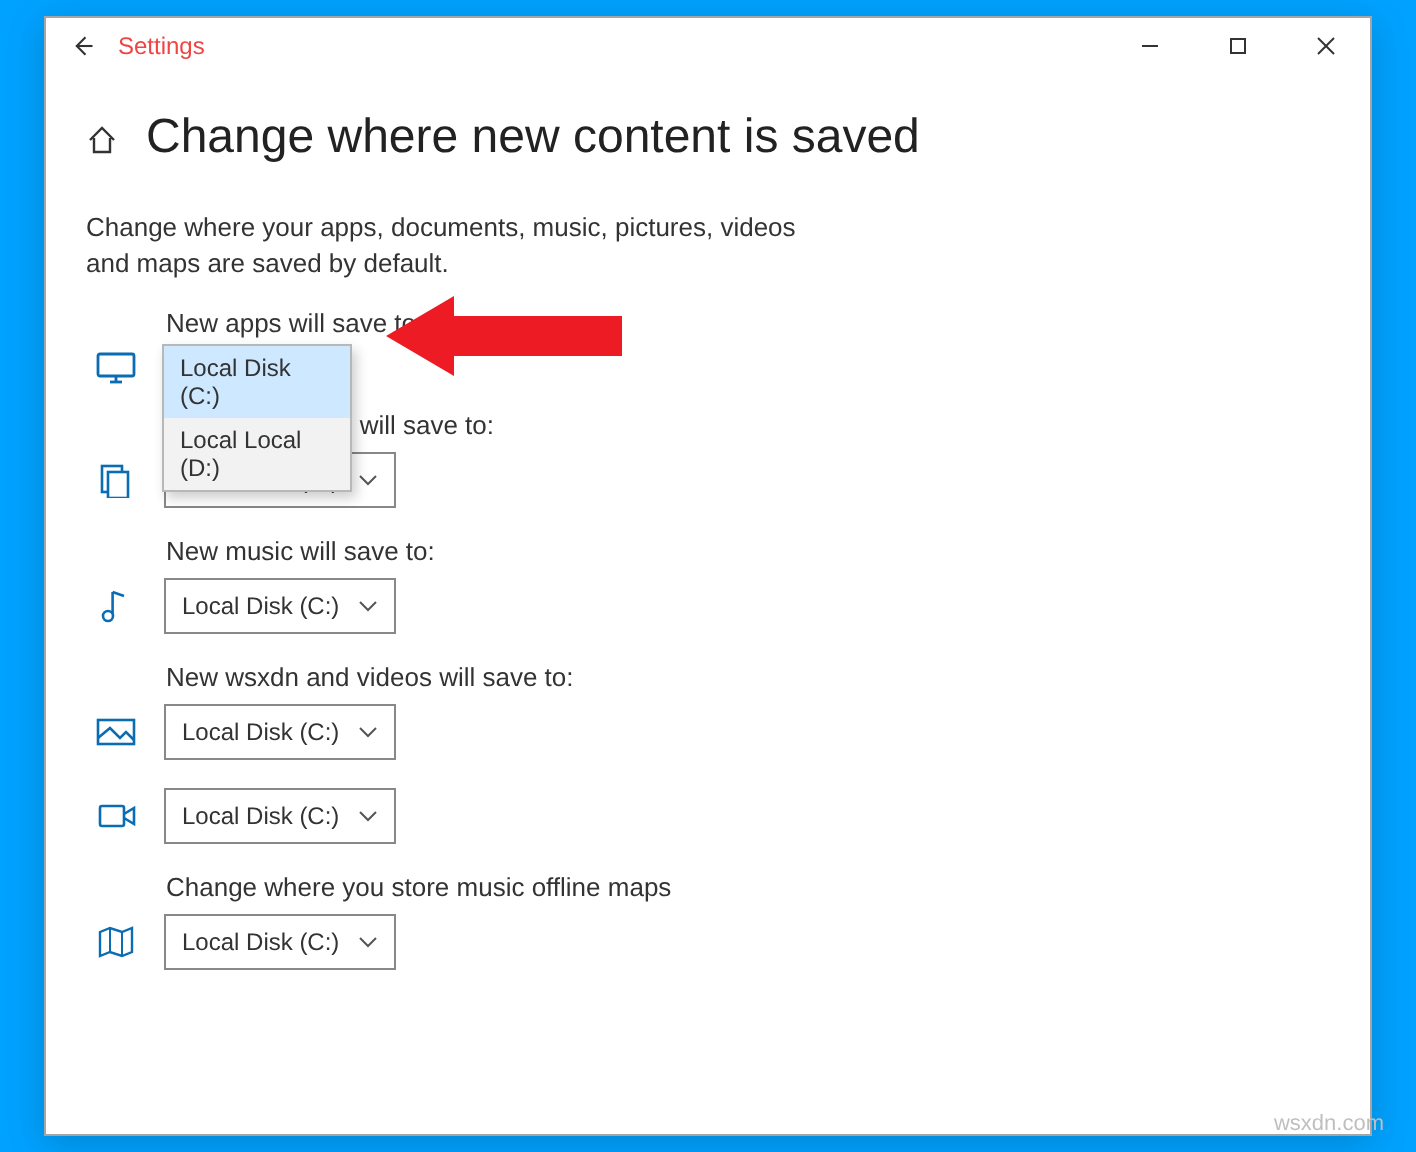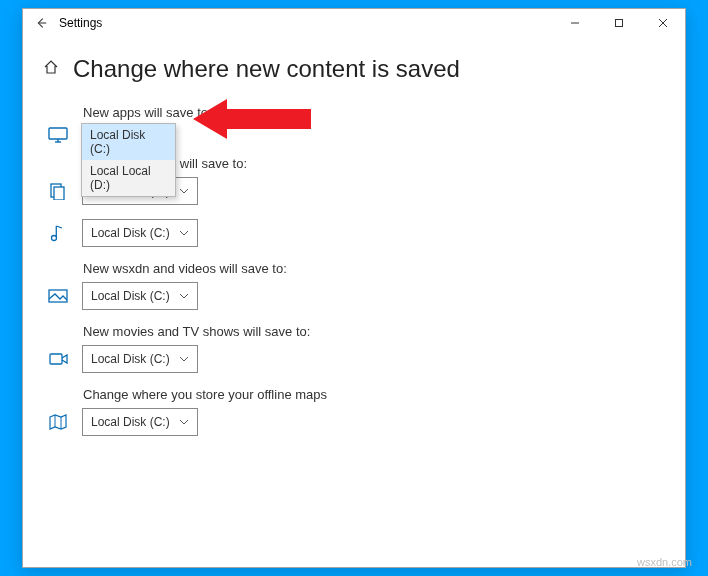--- a/index.html
+++ b/index.html
@@ -22,21 +22,21 @@
     box-shadow: 0 4px 18px rgba(0,0,0,0.18);
     display: flex;
     flex-direction: column;
   }
   .titlebar {
     height: 28px;
     display: flex;
     align-items: center;
     padding-left: 6px;
     font-size: 12px;
-    color: #000000;
+    color: #ef4444;
     position: relative;
   }
   .titlebar .back {
     width: 24px; height: 24px; display:flex; align-items:center; justify-content:center;
     margin-right: 6px;
   }
   .titlebar .back svg { width: 14px; height: 14px; }
   .titlebar .wcontrols {
     position: absolute; right: 0; top: 0; height: 28px; display: flex;
   }
@@ -45,21 +45,21 @@
     font-size: 11px; color: #333;
   }
   .titlebar .wbtn svg { width: 10px; height: 10px; }
   .content {
     padding: 18px 20px 8px 20px;
     flex: 1;
     overflow: hidden;
   }
   .heading-row {
     display: flex;
-    align-items: center;
+    align-items: flex-end;
     gap: 14px;
     margin-bottom: 22px;
   }
   .heading-row .home svg { width: 16px; height: 16px; }
   .heading {
     font-size: 24px;
     font-weight: 400;
     color: #222;
   }
   .desc {
@@ -183,20 +183,21 @@
 
     <div class="heading-row">
       <span class="home">
         <svg viewBox="0 0 16 16">
             <path d="M2 8 L8 2 L14 8 M4 7 V14 H12 V7" stroke="#333" stroke-width="1.2" fill="none"></path>
           </svg>
       </span>
       <div class="heading">Change where new content is saved</div>
     </div>
 
+    <div class="desc">Change where your apps, documents, music, pictures, videos and maps are saved by default.</div>
 
     <div class="section">
       <div class="section-label">New apps will save to:</div>
       <div class="row">
         <span class="cat-icon">
           <svg viewBox="0 0 22 18">
               <rect x="2" y="3" width="18" height="11" rx="1" stroke="#0a6db4" stroke-width="1.4" fill="none"></rect>
               <line x1="8" y1="17" x2="14" y2="17" stroke="#0a6db4" stroke-width="1.4"></line>
               <line x1="11" y1="14" x2="11" y2="17" stroke="#0a6db4" stroke-width="1.4"></line>
             </svg>
@@ -227,20 +228,21 @@
           <span class="chev">
               <svg viewBox="0 0 10 6">
                 <path d="M1 1 L5 5 L9 1" stroke="#555" stroke-width="1" fill="none"></path>
               </svg>
             </span>
         </div>
       </div>
     </div>
 
     <div class="section">
+      <div class="section-label">New music will save to:</div>
       <div class="row">
         <span class="cat-icon">
           <svg viewBox="0 0 22 18">
               <circle cx="7" cy="14" r="2.5" stroke="#0a6db4" stroke-width="1.3" fill="none"></circle>
               <line x1="9.3" y1="13" x2="9.3" y2="2" stroke="#0a6db4" stroke-width="1.3"></line>
               <path d="M9.3 2 L15 4" stroke="#0a6db4" stroke-width="1.3"></path>
             </svg>
         </span>
         <div class="dropdown">
           <span>Local Disk (C:)</span>
@@ -267,41 +269,40 @@
           <span class="chev">
               <svg viewBox="0 0 10 6">
                 <path d="M1 1 L5 5 L9 1" stroke="#555" stroke-width="1" fill="none"></path>
               </svg>
             </span>
         </div>
       </div>
     </div>
 
     <div class="section">
-      <div class="section-label">New movies and TV shows will save to:</div>
       <div class="row">
         <span class="cat-icon">
           <svg viewBox="0 0 22 18">
               <rect x="3" y="4" width="12" height="10" rx="1" stroke="#0a6db4" stroke-width="1.3" fill="none"></rect>
               <path d="M15 8 L20 5 V13 L15 10" stroke="#0a6db4" stroke-width="1.3" fill="none"></path>
             </svg>
         </span>
         <div class="dropdown">
           <span>Local Disk (C:)</span>
           <span class="chev">
               <svg viewBox="0 0 10 6">
                 <path d="M1 1 L5 5 L9 1" stroke="#555" stroke-width="1" fill="none"></path>
               </svg>
             </span>
         </div>
       </div>
     </div>
 
     <div class="section">
-      <div class="section-label">Change where you store your offline maps</div>
+      <div class="section-label">Change where you store music offline maps</div>
       <div class="row">
         <span class="cat-icon">
           <svg viewBox="0 0 22 18">
               <path d="M3 4 L8 2 L14 4 L19 2 V14 L14 16 L8 14 L3 16 Z" stroke="#0a6db4" stroke-width="1.2" fill="none"></path>
               <line x1="8" y1="2" x2="8" y2="14" stroke="#0a6db4" stroke-width="1"></line>
               <line x1="14" y1="4" x2="14" y2="16" stroke="#0a6db4" stroke-width="1"></line>
             </svg>
         </span>
         <div class="dropdown">
           <span>Local Disk (C:)</span>

